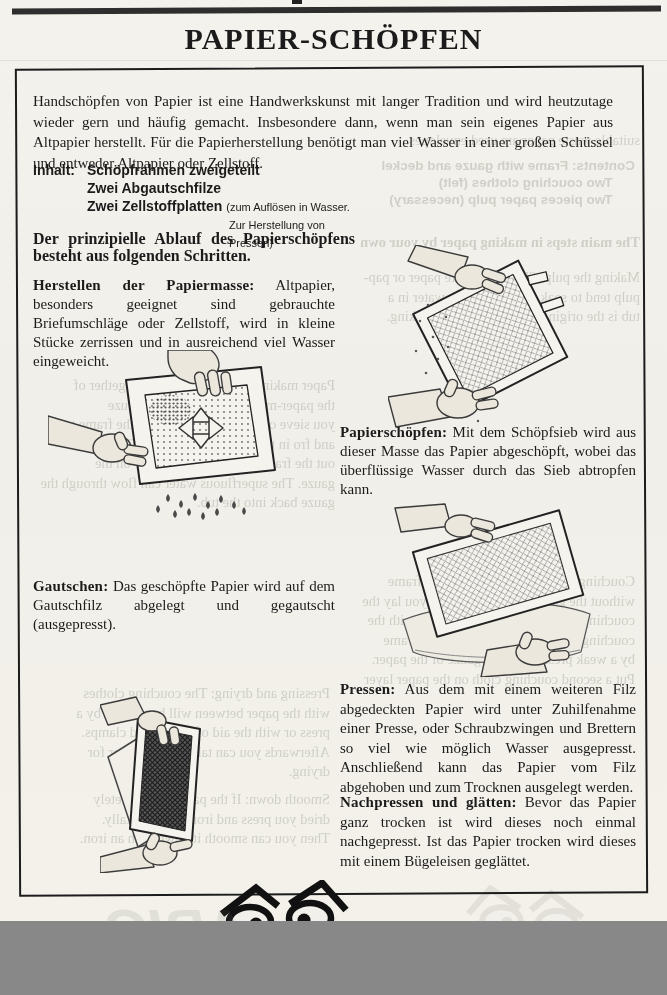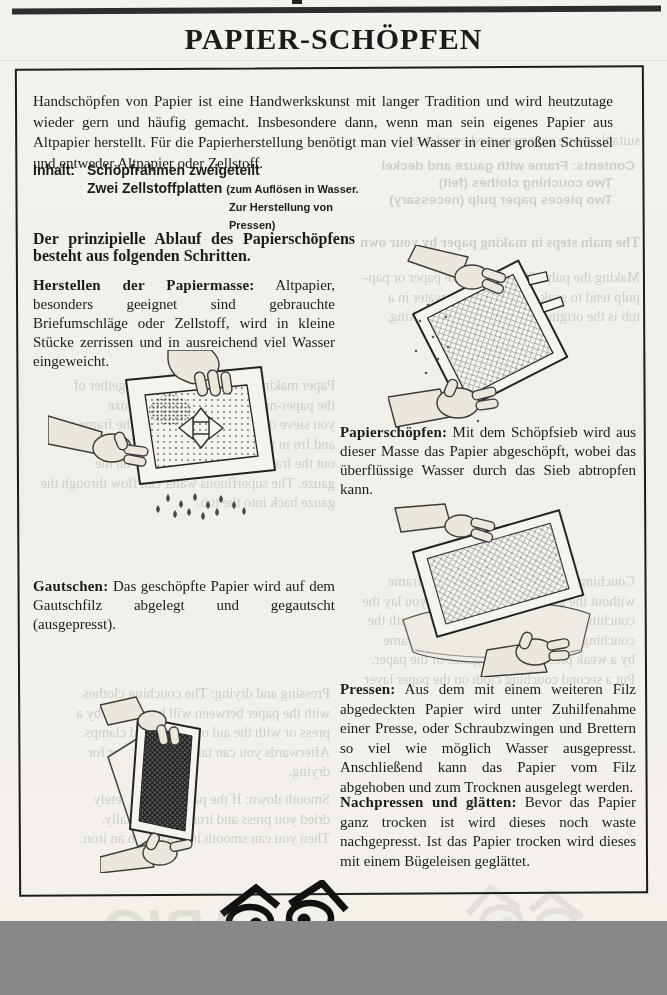--- a/index.html
+++ b/index.html
@@ -16,21 +16,21 @@
   #topnotch{left:292px;top:0;width:10px;height:4px;background:#222;}
   #title{left:0;top:22px;width:667px;text-align:center;font-weight:bold;font-size:30px;letter-spacing:1px;}
   #hairline{left:0;top:60px;width:667px;height:1px;background:rgba(0,0,0,0.07);}
   #boxborder{left:17px;top:67px;width:625px;height:824px;border:2px solid #1c1c1c;transform:rotate(-0.3deg);background:transparent;}
   .para{margin:0;text-align:justify;font-size:15px;line-height:19px;z-index:3;}
   .para b{letter-spacing:.2px;}
   #intro{left:33px;top:79px;width:580px;font-size:15px;line-height:20.5px;text-align:justify;z-index:3;margin-top:12px;}
   #inhalt{left:33px;top:161px;width:330px;font-size:14px;line-height:18px;font-weight:bold;z-index:3;}
   #inhalt .row{display:flex;}
   #inhalt .lbl{width:54px;flex:none;}
-  .smallnote{font-size:11px;font-weight:bold;}
+  .smallnote{font-size:11px;font-weight:normal;}
   #lead{left:33px;top:230px;width:322px;font-weight:bold;font-size:16px;line-height:17px;text-align:justify;z-index:3;}
   #step1{left:33px;top:276px;width:302px;}
   #step2{left:340px;top:423px;width:296px;}
   #step3{left:33px;top:577px;width:302px;}
   #step4{left:340px;top:680px;width:296px;line-height:19.5px;}
   #step5{left:340px;top:793px;width:296px;line-height:19.5px;}
   .illus{z-index:2;}
   .bleed{transform:scaleX(-1);color:rgba(125,132,118,.30);font-size:14.5px;line-height:19.5px;z-index:1;text-align:left;}
   .bleed.bold{font-weight:bold;}
   .bleed.sans{font-family:"Liberation Sans",sans-serif;font-size:13.5px;}
@@ -81,20 +81,24 @@
   <div id="bleed-abig" class="abs">ABIG</div>
 
   <div id="intro" class="abs ser">Handschöpfen von Papier ist eine Handwerkskunst mit langer Tradition und wird heutzutage wieder gern und häufig gemacht. Insbesondere dann, wenn man sein eigenes Papier aus Altpapier herstellt. Für die Papierherstellung benötigt man viel Wasser in einer großen Schüssel und entweder Altpapier oder Zellstoff.</div>
 
   <div id="inhalt" class="abs san">
     <div class="row">
       <span class="lbl">Inhalt:</span>
       <span>Schöpfrahmen zweigeteilt</span>
     </div>
     <div class="row">
+        <span class="lbl"></span>
+        <span>Zwei Abgautschfilze</span>
+      </div>
+    <div class="row">
       <span class="lbl"></span>
       <span>
         <span>Zwei Zellstoffplatten</span>
         <span class="smallnote">(zum Auflösen in Wasser.</span>
       </span>
     </div>
     <div class="row" style="padding-left:196px;">
       <span class="smallnote">Zur Herstellung von Pressen)</span>
     </div>
   </div>
@@ -107,21 +111,21 @@
   <p id="step1" class="abs ser para">
     <b>Herstellen der Papiermasse:</b><span> Altpapier, besonders geeignet sind gebrauchte Briefumschläge oder Zellstoff, wird in kleine Stücke zerrissen und in ausreichend viel Wasser eingeweicht.</span>
   </p>
   <p id="step4" class="abs ser para">
     <b>Pressen:</b><span> Aus dem mit einem weiteren Filz abgedeckten Papier wird unter Zuhilfenahme einer Presse, oder Schraubzwingen und Brettern so viel wie möglich Wasser ausgepresst. Anschließend kann das Papier vom Filz abgehoben und zum Trocknen ausgelegt werden.</span>
   </p>
   <p id="step3" class="abs ser para">
     <b>Gautschen:</b><span> Das geschöpfte Papier wird auf dem Gautschfilz abgelegt und gegautscht (ausgepresst).</span>
   </p>
   <p id="step5" class="abs ser para">
-    <b>Nachpressen und glätten:</b><span> Bevor das Papier ganz trocken ist wird dieses noch waste nachgepresst. Ist das Papier trocken wird dieses mit einem Bügeleisen geglättet.</span>
+    <b>Nachpressen und glätten:</b><span> Bevor das Papier ganz trocken ist wird dieses noch einmal nachgepresst. Ist das Papier trocken wird dieses mit einem Bügeleisen geglättet.</span>
   </p>
 
   <svg class="abs illus" style="left:48px;top:350px;" width="285" height="172" viewBox="0 0 285 172">
     <g stroke-linejoin="round">
       <polygon points="78,30 213,17 227,120 92,134" fill="#f5f3ed" stroke="#222" stroke-width="2"></polygon>
       <polygon points="97,45 199,35 210,106 108,118" fill="url(#pat-dots)" stroke="#222" stroke-width="1.3"></polygon>
       <ellipse cx="122" cy="60" rx="21" ry="15" fill="url(#pat-densedots)" opacity="0.85"></ellipse>
       <g fill="#f5f3ed" stroke="#333" stroke-width="1.5">
         <path d="M153,58 L142,72 L164,72 Z"></path>
         <path d="M153,98 L142,84 L164,84 Z"></path>

